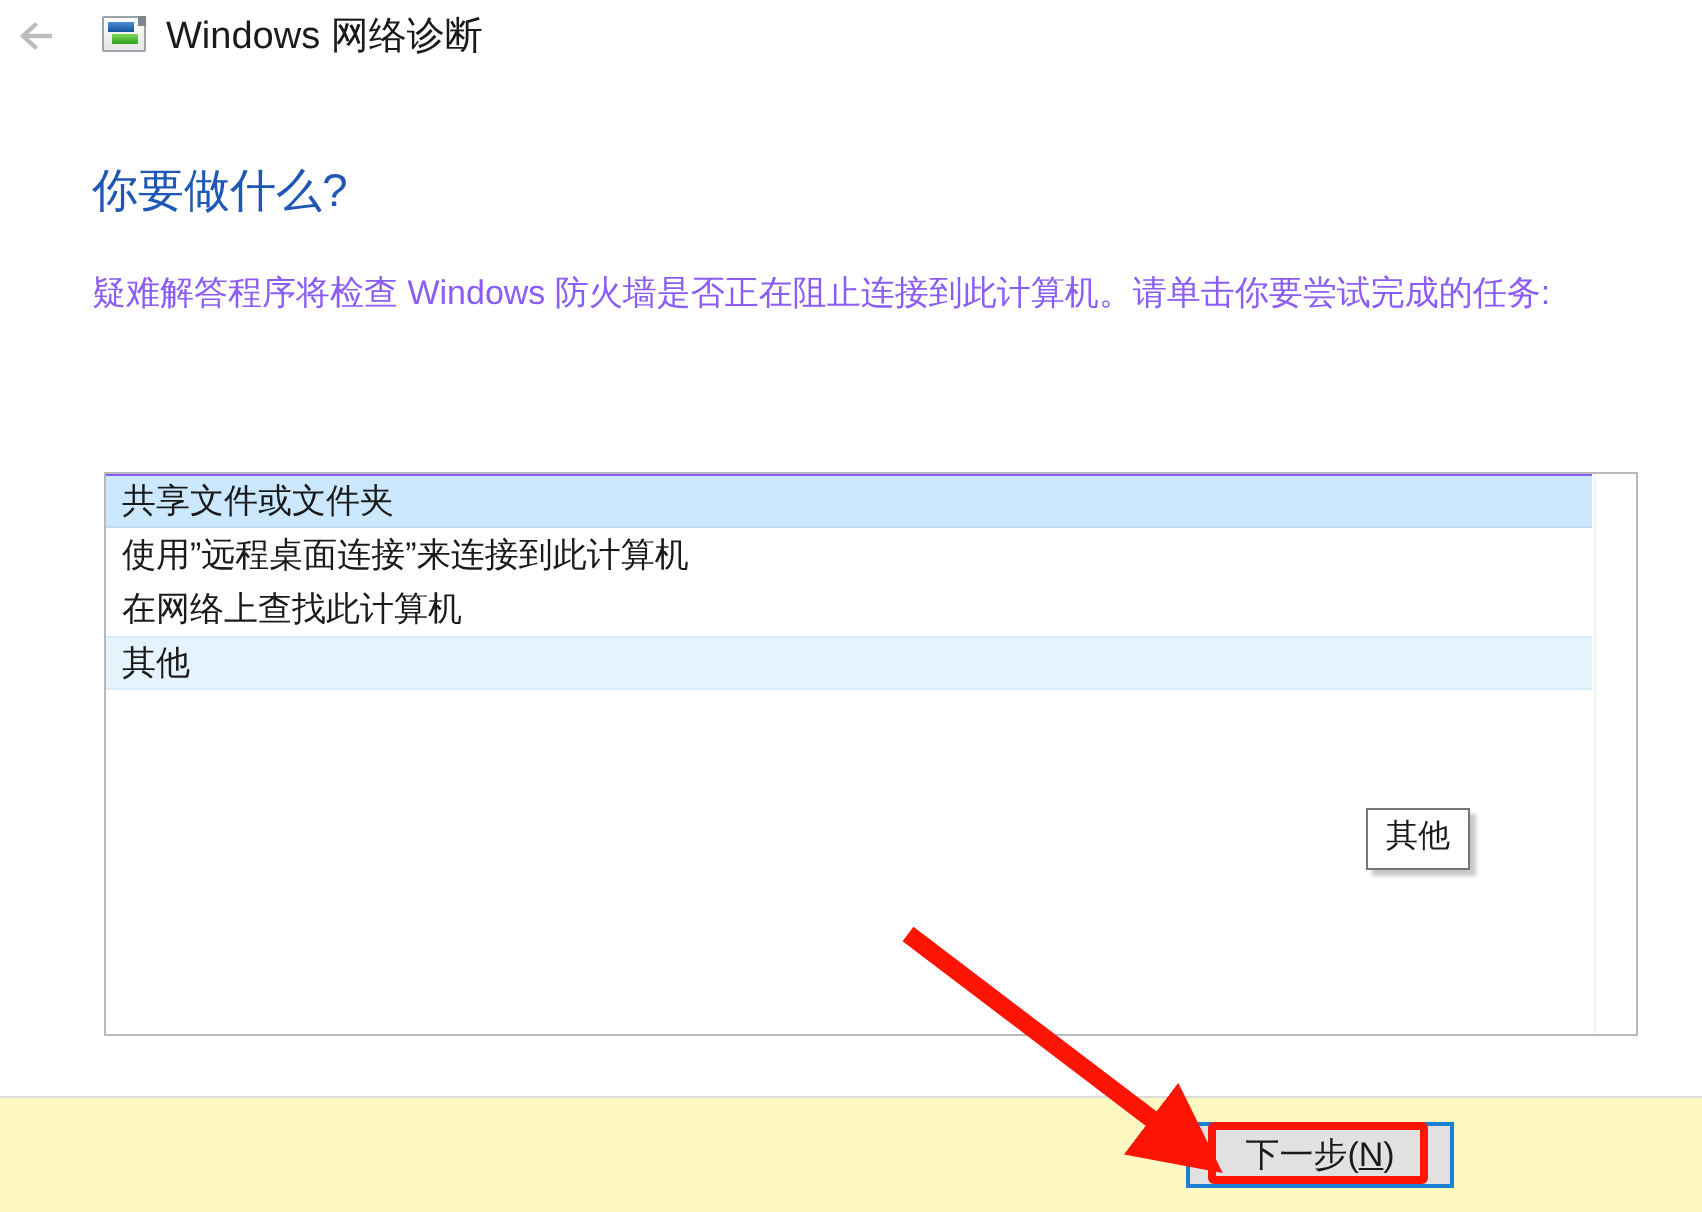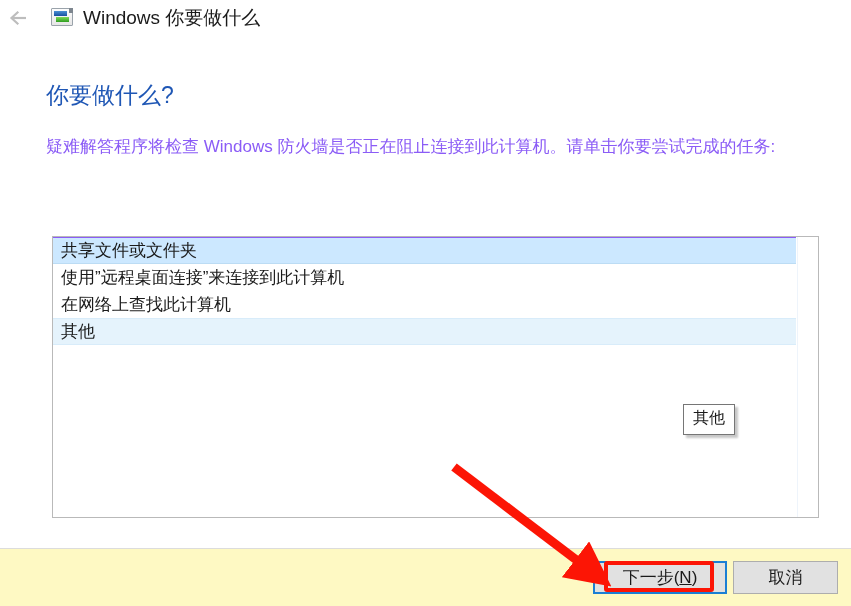--- a/index.html
+++ b/index.html
@@ -243,21 +243,21 @@
       <path d="M9.5 4.5 L3.5 10 L9.5 15.5" fill="none" stroke="#bdbdbd" stroke-width="2.2" stroke-linecap="square"></path>
       <line x1="4" y1="10" x2="18" y2="10" stroke="#bdbdbd" stroke-width="2.2"></line>
     </svg>
   </div>
   <div class="app-icon">
     <div class="frame"></div>
     <div class="bar-blue"></div>
     <div class="bar-green"></div>
     <div class="tab"></div>
   </div>
-  <div class="app-title">Windows 你要做什么</div>
+  <div class="app-title">Windows 网络诊断</div>
 </div>
 
 <div class="content">
 
   <div class="heading">你要做什么?</div>
 
   <div class="bodytext">疑难解答程序将检查 Windows 防火墙是否正在阻止连接到此计算机。请单击你要尝试完成的任务:</div>
 
   <div class="listbox">
     <div class="list-items">
@@ -270,21 +270,20 @@
   </div>
 
 </div>
 
 <div class="tooltip">其他</div>
 
 <div class="footer">
   <div class="btn btn-next">
     <span>下一步(<u>N</u>)</span>
   </div>
-  <div class="btn btn-cancel">取消</div>
 </div>
 
 <svg class="annot-arrow">
   <defs>
     <marker id="ahead" markerWidth="5" markerHeight="5" refX="1.6" refY="2.5" orient="auto">
       <path d="M0,0 L5,2.5 L0,5 z" fill="#fc1505"></path>
     </marker>
   </defs>
   <line x1="454" y1="467" x2="587" y2="568" stroke="#fc1505" stroke-width="9" marker-end="url(#ahead)"></line>
 </svg>

